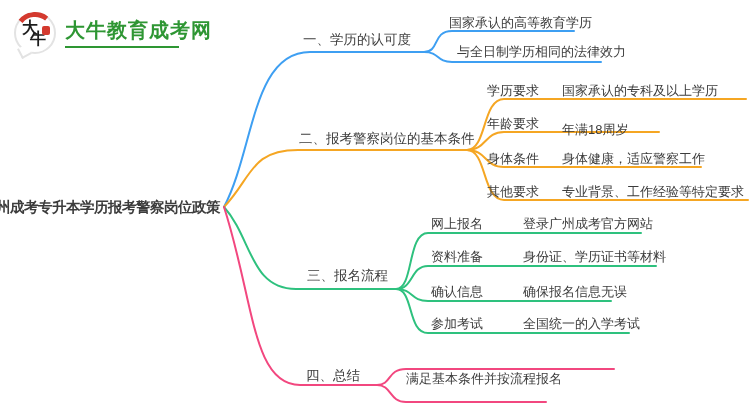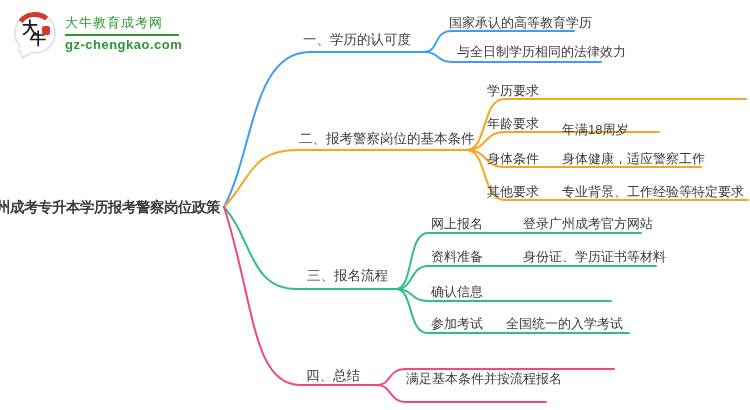--- a/index.html
+++ b/index.html
@@ -25,21 +25,21 @@
   .logo-icon::before { content:""; position:absolute; inset:-2px; border-radius:50%;
     border:5px solid transparent; border-top-color:var(--logo_red,#d43a2f); transform:rotate(-6deg); }
   .logo-chars { position:absolute; left:0; top:0; width:100%; height:100%; }
   .logo-chars span { position:absolute; font-weight:700; color:#1c1c1c; font-size:16px; }
   .logo-chars .c1 { left:6px; top:4px; }
   .logo-chars .c2 { left:14px; top:15px; }
   .logo-seal { position:absolute; right:4px; top:12px; width:8px; height:9px; background:var(--logo_red,#d43a2f); border-radius:2px; }
   .logo-tail { position:absolute; left:3px; bottom:-5px; width:9px; height:9px; background:#fff;
     border-right:2px solid #e3e3e3; border-bottom:2px solid #e3e3e3; transform:rotate(62deg); }
   .logo-text { display:flex; flex-direction:column; }
-  .logo-title { color:var(--logo_green,#2e9633); font-size:13px; font-weight:400; letter-spacing:1px; }
+  .logo-title { color:var(--logo_green,#2e9633); font-size:20px; font-weight:700; letter-spacing:1px; }
   .logo-divider { height:2px; width:114px; background:var(--logo_green,#2e9633); margin:2px 0 1px 0; }
   .logo-url { color:var(--logo_green,#2e9633); font-size:13px; font-weight:700; letter-spacing:0.5px; }
 </style>
 </head>
 <body>
 
 <div class="stage">
 
   <svg class="lines" width="750" height="410" viewBox="0 0 750 410">
 
@@ -69,44 +69,45 @@
       <div class="logo-chars">
         <span class="c1">大</span>
         <span class="c2">牛</span>
       </div>
       <div class="logo-seal"></div>
       <div class="logo-tail"></div>
     </div>
     <div class="logo-text">
       <span class="logo-title">大牛教育成考网</span>
       <span class="logo-divider"></span>
-      <span class="logo-url">gz-chengkao.com</span>
     </div>
   </div>
 
   <div class="node central" style="right:530px; top:199px;">2025年广州成考专升本学历报考警察岗位政策</div>
 
   <div class="node blabel" style="left:303px; top:32px;">一、学历的认可度</div>
   <div class="node" style="left:449px; top:16px;">国家承认的高等教育学历</div>
   <div class="node" style="left:449px; top:45px;margin-left:8px;">与全日制学历相同的法律效力</div>
 
   <div class="node blabel" style="left:299px; top:131px;">二、报考警察岗位的基本条件</div>
   <div class="node" style="left:487px; top:84px;">学历要求</div>
+  <div class="node" style="left:562px; top:84px;">国家承认的专科及以上学历</div>
   <div class="node" style="left:487px; top:117px;">年龄要求</div>
   <div class="node" style="left:562px; top:123px;">年满18周岁</div>
   <div class="node" style="left:487px; top:152px;">身体条件</div>
   <div class="node" style="left:562px; top:152px;">身体健康，适应警察工作</div>
   <div class="node" style="left:487px; top:185px;">其他要求</div>
   <div class="node" style="left:562px; top:185px;text-align:right;">专业背景、工作经验等特定要求</div>
 
   <div class="node blabel" style="left:307px; top:268px;">三、报名流程</div>
   <div class="node" style="left:431px; top:217px;">网上报名</div>
   <div class="node" style="left:523px; top:217px;">登录广州成考官方网站</div>
   <div class="node" style="left:431px; top:250px;">资料准备</div>
   <div class="node" style="left:523px; top:250px;">身份证、学历证书等材料</div>
   <div class="node" style="left:431px; top:285px;">确认信息</div>
+  <div class="node" style="left:523px; top:285px;">确保报名信息无误</div>
   <div class="node" style="left:431px; top:317px;">参加考试</div>
-  <div class="node" style="left:506px; top:317px;font-family:Liberation Serif, serif;">全国统一的入学考试</div>
+  <div class="node" style="left:523px; top:317px;font-family:Liberation Serif, serif;">全国统一的入学考试</div>
 
   <div class="node blabel" style="left:306px; top:368px;text-align:right;">四、总结</div>
   <div class="node" style="left:406px; top:372px;">满足基本条件并按流程报名</div>
 
 </div>
 
 </body></html>

